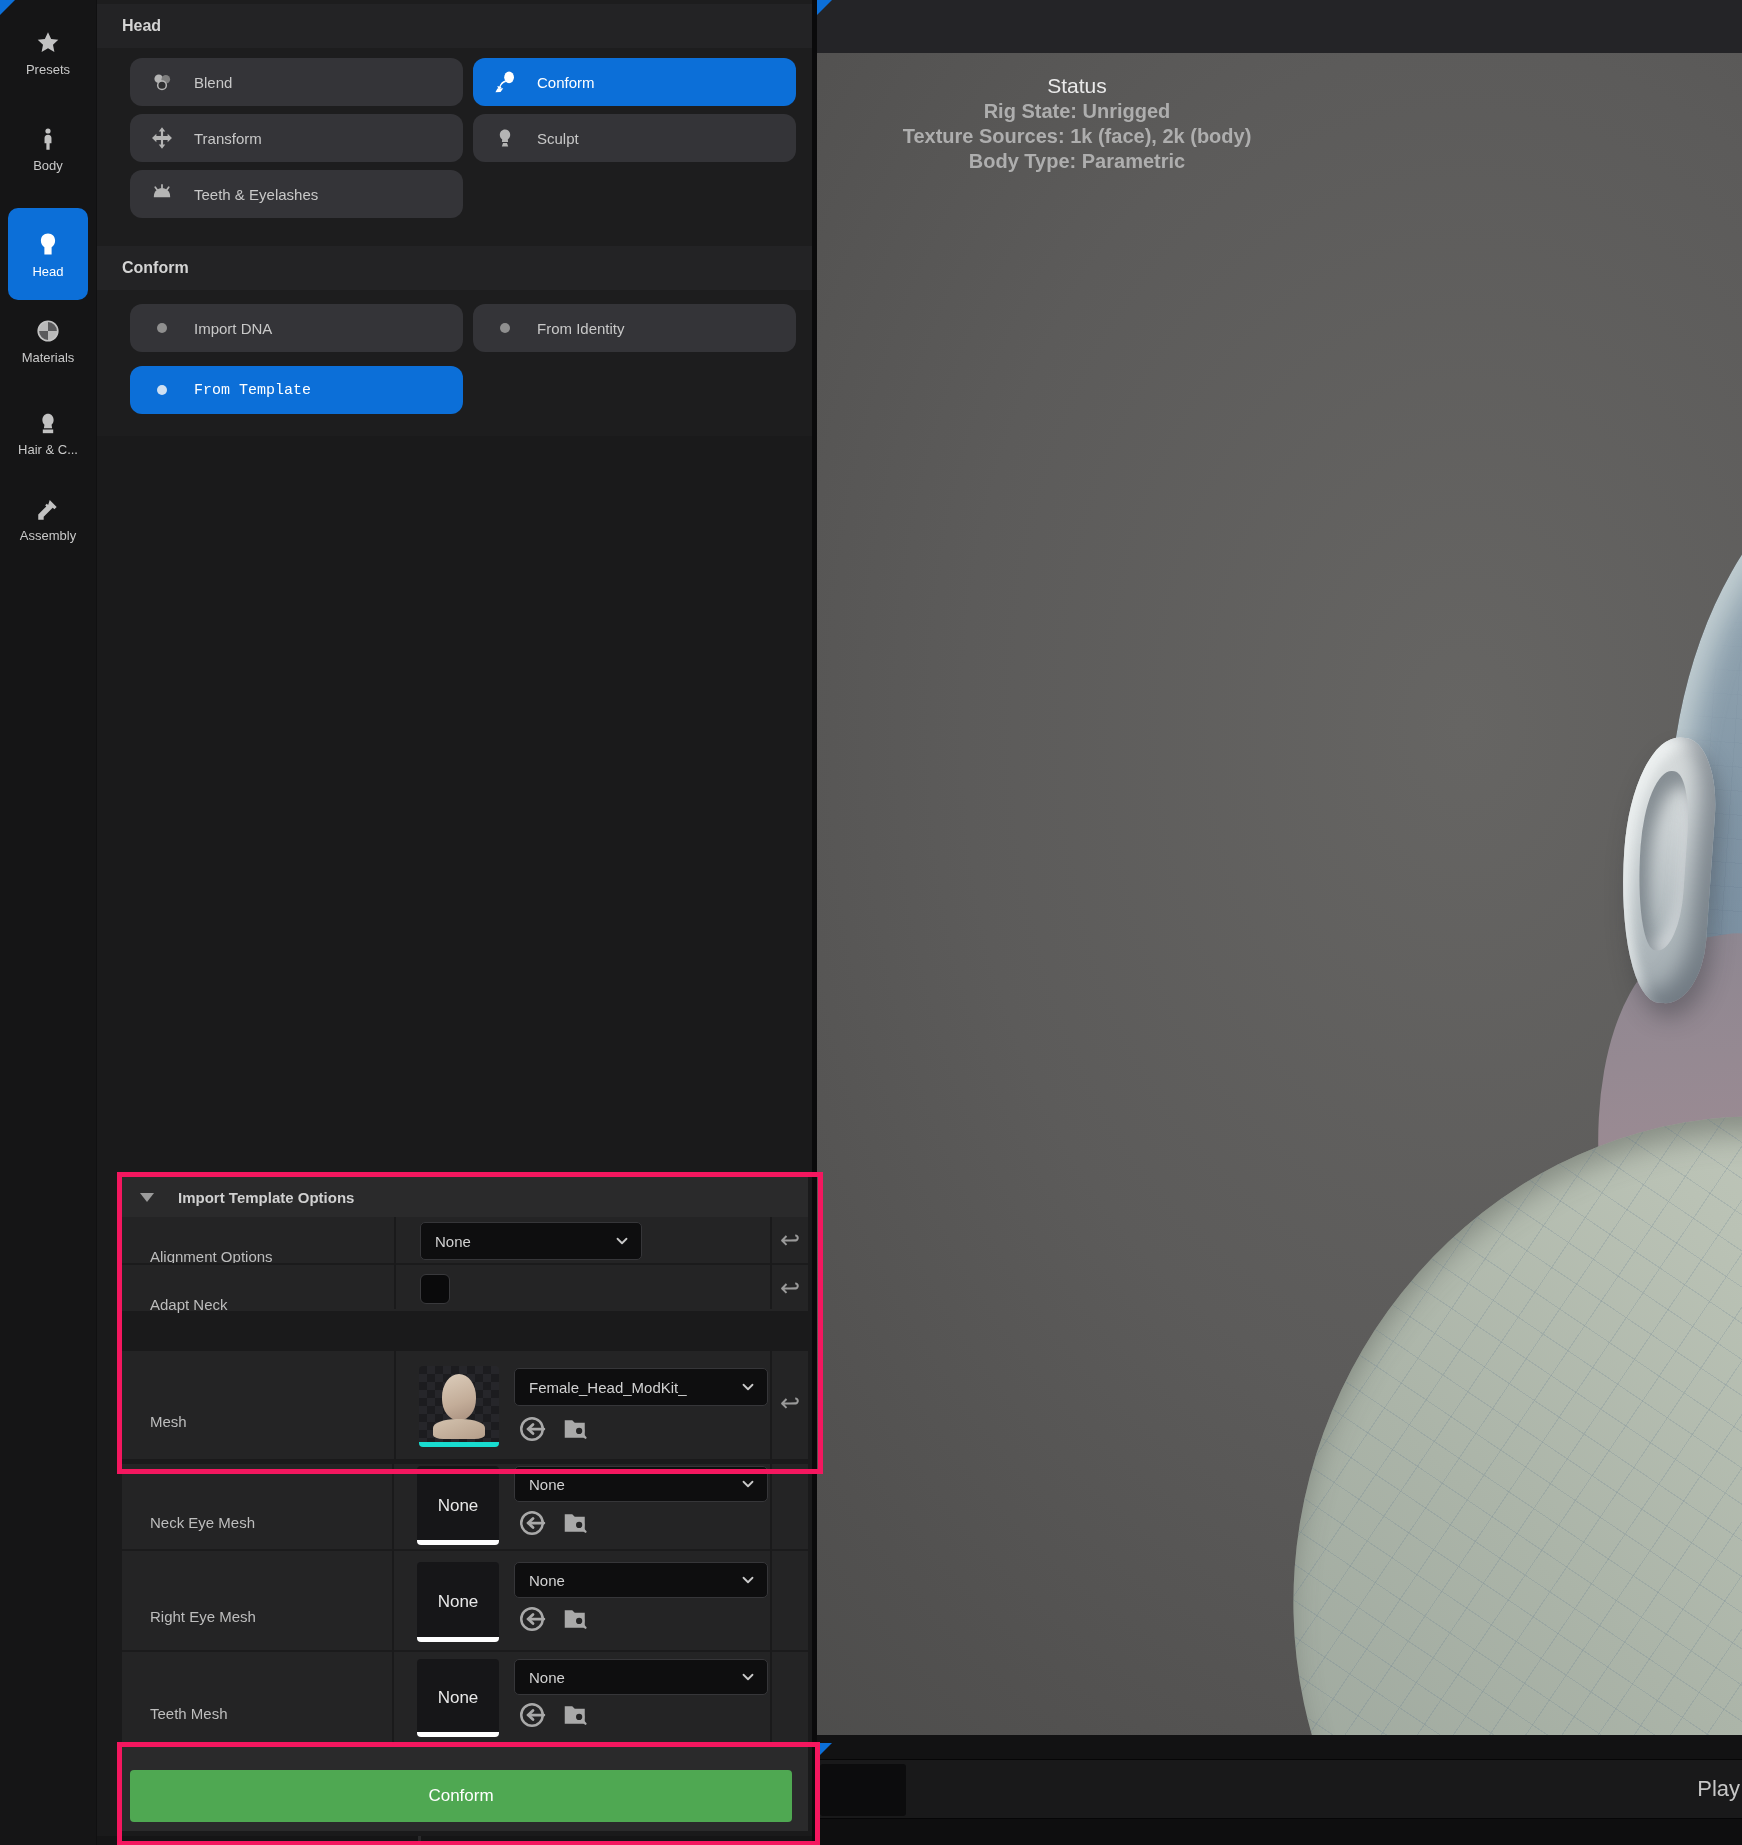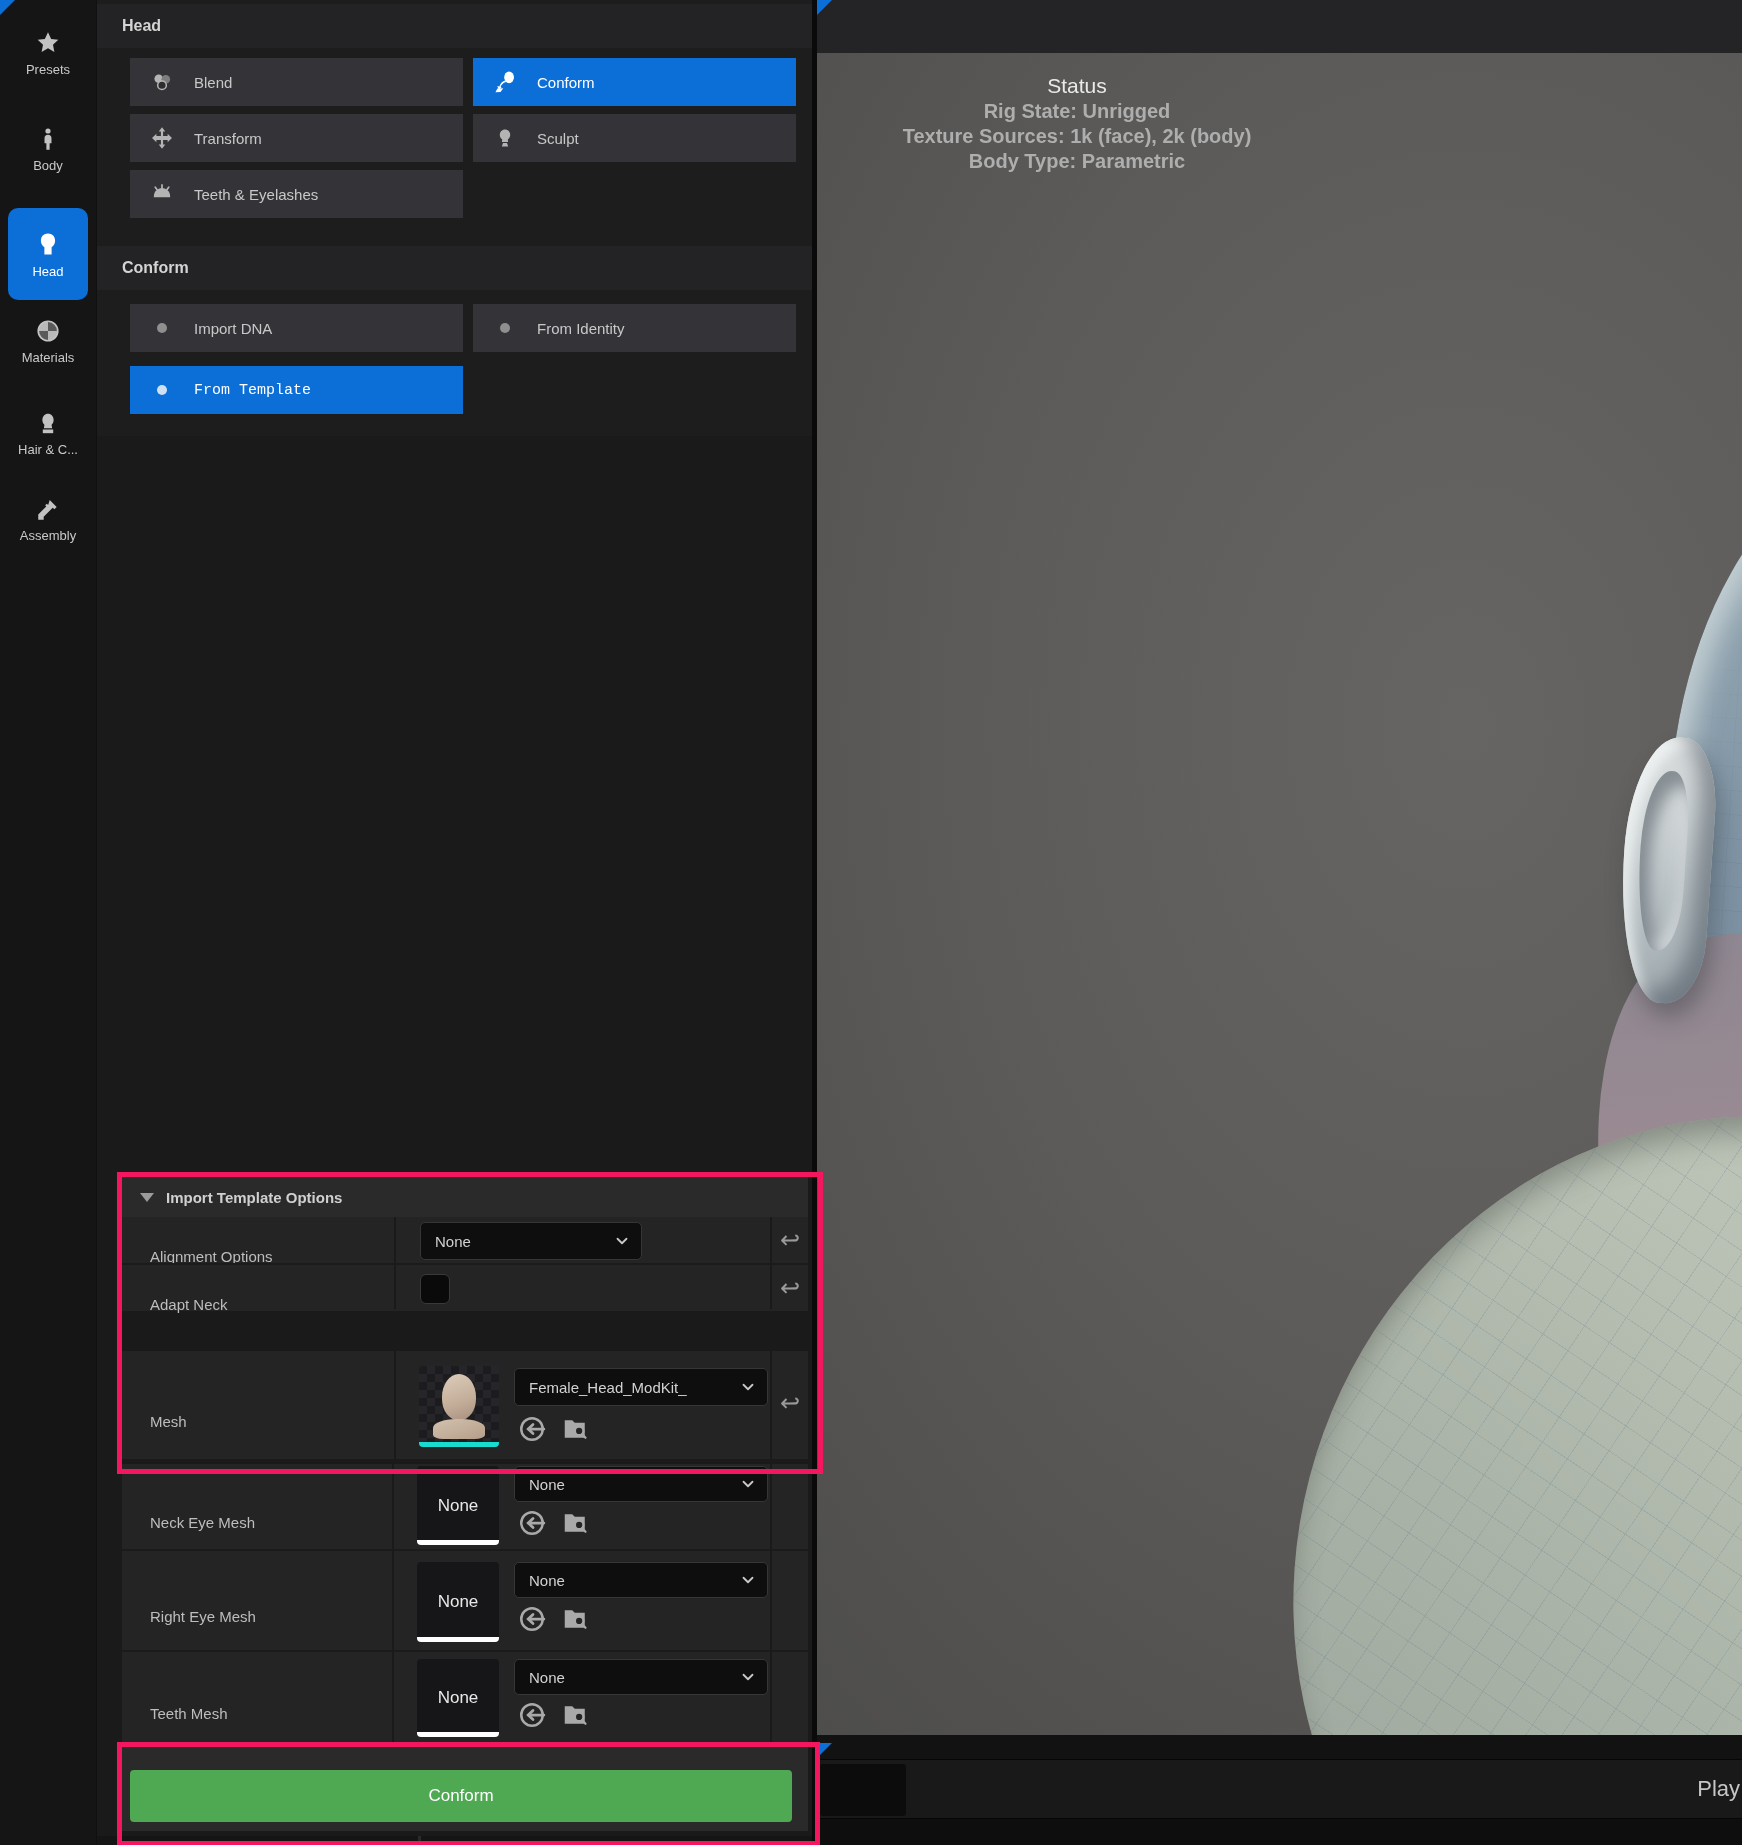--- a/index.html
+++ b/index.html
@@ -12,27 +12,27 @@
   .side-item .lbl{font-size:13px;color:#c9c9c9;white-space:nowrap;}
   .side-tile{left:8px;width:80px;height:92px;border-radius:10px;background:#0c6fd8;
              display:flex;flex-direction:column;align-items:center;justify-content:center;gap:6px;}
   .side-tile .lbl{color:#ffffff;font-size:13px;}
   .corner-tri{width:0;height:0;border-top:15px solid #0c6fd8;border-right:15px solid transparent;}
   
   .panel{left:97px;top:0;width:715px;height:1845px;background:#1a1a1b;}
   .panel-top{left:97px;top:0;width:715px;height:436px;background:#1d1d1e;}
   .sec-head{left:97px;width:715px;height:44px;background:#232325;display:flex;align-items:center;}
   .sec-head span{margin-left:25px;font-size:16px;font-weight:bold;color:#d4d4d4;}
-  .btn{height:48px;border-radius:0;background:#343438;display:flex;align-items:center;cursor:pointer;}
+  .btn{height:48px;border-radius:12px;background:#343438;display:flex;align-items:center;cursor:pointer;}
   .btn .ic{margin-left:18px;width:28px;height:28px;display:flex;align-items:center;justify-content:center;}
   .btn span{margin-left:18px;font-size:15px;color:#c8c8c8;}
   .btn.blue{background:#0c6fd8;}
   .btn.blue span{color:#ffffff;}
   
-  .cat-head{left:122px;width:686px;height:40px;background:#2a2a2b;display:flex;align-items:center;gap:12px;}
+  .cat-head{left:122px;width:686px;height:40px;background:#2a2a2b;display:flex;align-items:center;gap:24px;}
   .cat-head .tri{margin-left:18px;width:0;height:0;border-left:7px solid transparent;border-right:7px solid transparent;border-top:9px solid #9b9b9b;}
   .cat-head span{font-size:15px;font-weight:bold;color:#d0d0d0;}
   .row{left:122px;width:686px;background:#242425;}
   .row .rl{position:absolute;left:28px;top:16px;height:100%;display:flex;align-items:center;font-size:15px;color:#bdbdbd;}
   .vline{width:2px;background:#1a1a1b;}
   .hline{left:122px;width:686px;height:2px;background:#1b1b1c;}
   .dropdown{position:absolute;background:#0e0e0f;border:1px solid #363639;border-radius:5px;
             display:flex;align-items:center;cursor:pointer;}
   .dropdown span{margin-left:14px;font-size:15px;color:#d2d2d2;flex:1;overflow:hidden;white-space:nowrap;}
   .dropdown svg{margin-right:10px;flex:none;}

